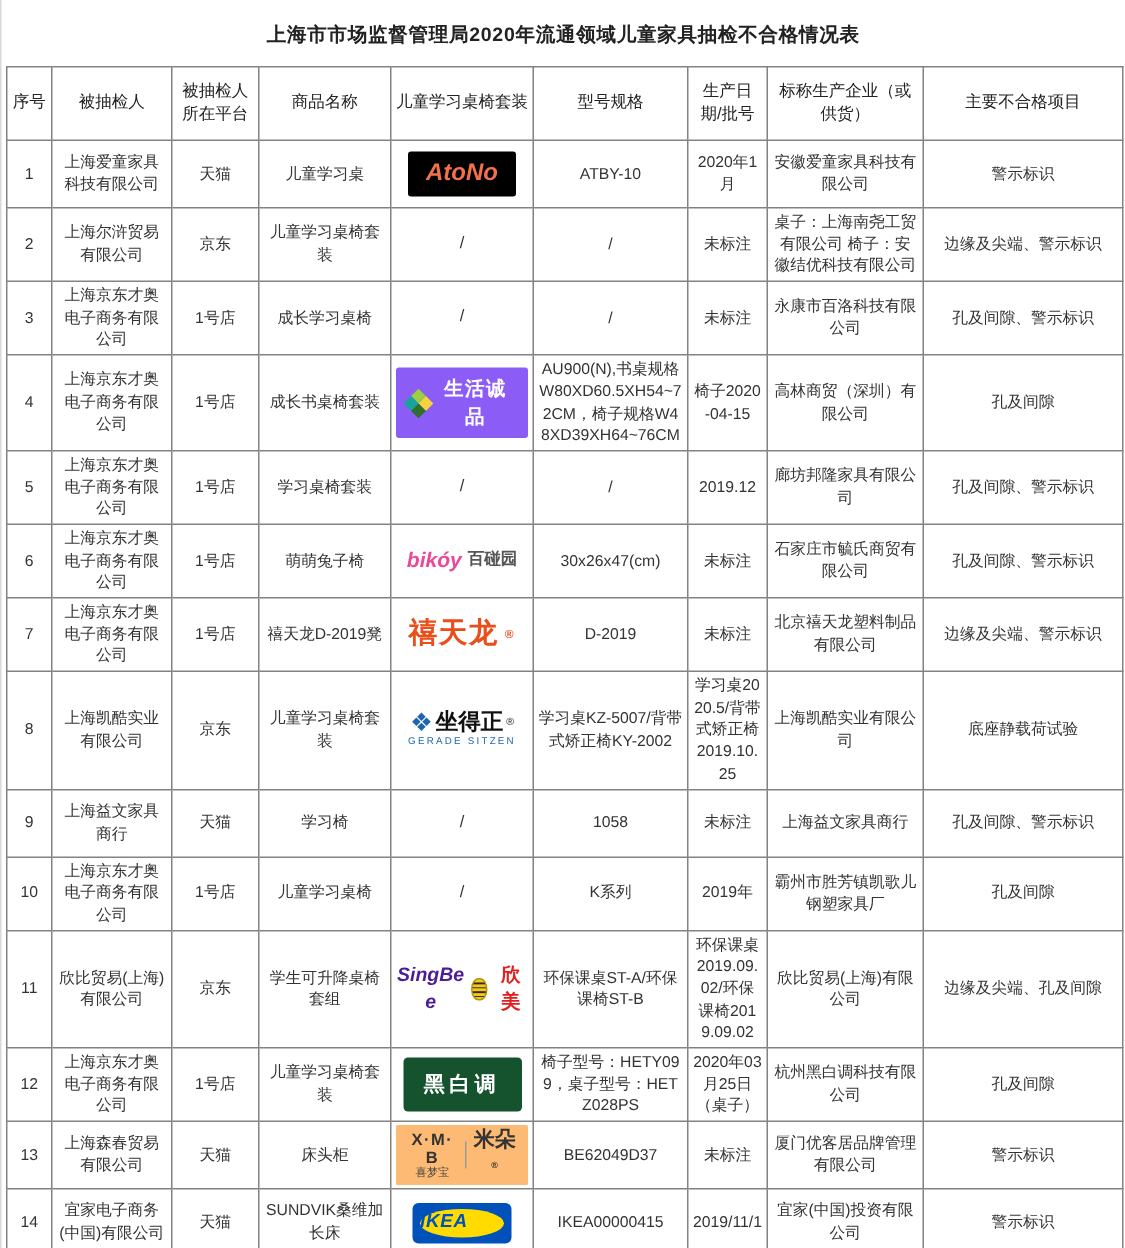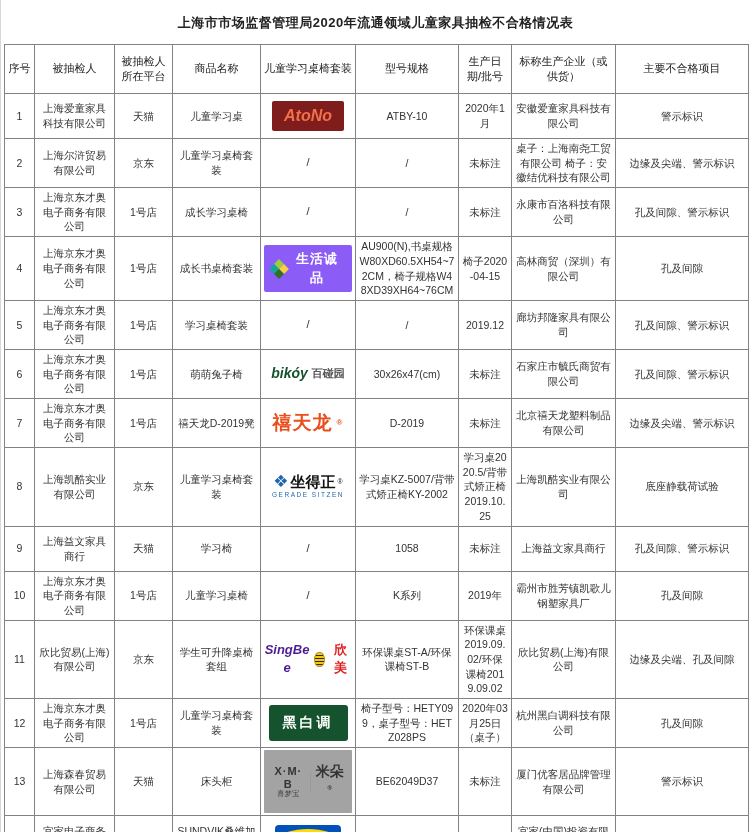--- a/index.html
+++ b/index.html
@@ -23,42 +23,42 @@
   th,td{
     border:1px solid #828282;
     font-size:10.5px;font-weight:normal;color:#333;
     text-align:center;vertical-align:middle;
     padding:2px 3px;line-height:1.4;word-break:break-all;
   }
   thead th{height:44px;font-size:11px;color:#222;}
   tbody td{height:40px;}
   
   .lg{display:inline-flex;align-items:center;justify-content:center;gap:4px;}
-  .logo-atono{background:#7f1d1d;padding:4px 12px;border-radius:2px;align-items:center;}
+  .logo-atono{background:#000000;padding:4px 12px;border-radius:2px;align-items:center;}
   .logo-atono .t{color:#f2704a;font-weight:bold;font-style:italic;font-size:16px;}
   .logo-shc{background:#8b5cf6;padding:5px 8px;border-radius:2px;align-items:center;}
   .dia{width:14px;height:14px;transform:rotate(45deg);display:grid;grid-template-columns:7px 7px;grid-template-rows:7px 7px;}
   .dia i{display:block;}
   .logo-shc .t{color:#fff;font-weight:bold;font-size:13px;letter-spacing:1px;}
-  .logo-bikoy .b{color:#14532d;font-weight:bold;font-style:italic;font-size:14px;}
+  .logo-bikoy .b{color:#ec4899;font-weight:bold;font-style:italic;font-size:14px;}
   .logo-bikoy .c{color:#555;font-size:11px;font-weight:bold;}
   .logo-xtl{color:#e94e1b;font-weight:bold;font-size:19px;letter-spacing:1px;}
   .logo-xtl sup{font-size:8px;}
   .logo-zdz{display:inline-block;text-align:center;line-height:1;}
   .logo-zdz .row1{display:flex;align-items:center;justify-content:center;gap:2px;}
   .logo-zdz .ic{color:#1f66b0;font-size:17px;}
   .logo-zdz .t{color:#111;font-weight:bold;font-size:15px;}
   .logo-zdz sup{font-size:7px;color:#111;}
   .logo-zdz .sub{font-size:6.5px;color:#1f66b0;letter-spacing:1.5px;margin-top:2px;}
   .logo-singbee .s{color:#4c1d95;font-weight:bold;font-style:italic;font-size:13px;}
   .bee{width:10px;height:13px;border-radius:45%/50%;background:repeating-linear-gradient(#f6c916 0 2px,#2b2b2b 2px 3px);border:1px solid #b8940a;display:inline-block;}
   .logo-singbee .x{color:#e02020;font-weight:bold;font-size:13px;}
   .logo-hbd{background:#14532d;color:#fff;font-weight:bold;font-size:14px;
     padding:8px 14px;border-radius:3px;letter-spacing:3px;display:inline-block;}
-  .logo-xmb{background:#a3a3a3;padding:12px 7px;border-radius:1px;}
+  .logo-xmb{background:#fdba74;padding:0 7px;border-radius:1px;}
   .logo-xmb .l{display:inline-block;text-align:center;line-height:1.1;}
   .logo-xmb .x{font-weight:bold;font-size:11px;color:#333;letter-spacing:1px;display:block;}
   .logo-xmb .xs{font-size:7.5px;color:#444;display:block;}
   .logo-xmb .dv{width:1px;height:18px;background:#999;display:inline-block;}
   .logo-xmb .m{font-weight:bold;font-size:14px;color:#333;}
   .logo-xmb sup{font-size:6px;color:#333;}
   .logo-ikea{width:66px;height:27px;background:#0051ba;border-radius:4px;}
   .logo-ikea .oval{width:56px;height:19px;background:#ffdb00;border-radius:50%;display:flex;align-items:center;}
   .logo-ikea .t{color:#0051ba;font-weight:bold;font-style:italic;font-size:12.5px;letter-spacing:0.5px;}
   .slash{font-size:11px;color:#333;}

